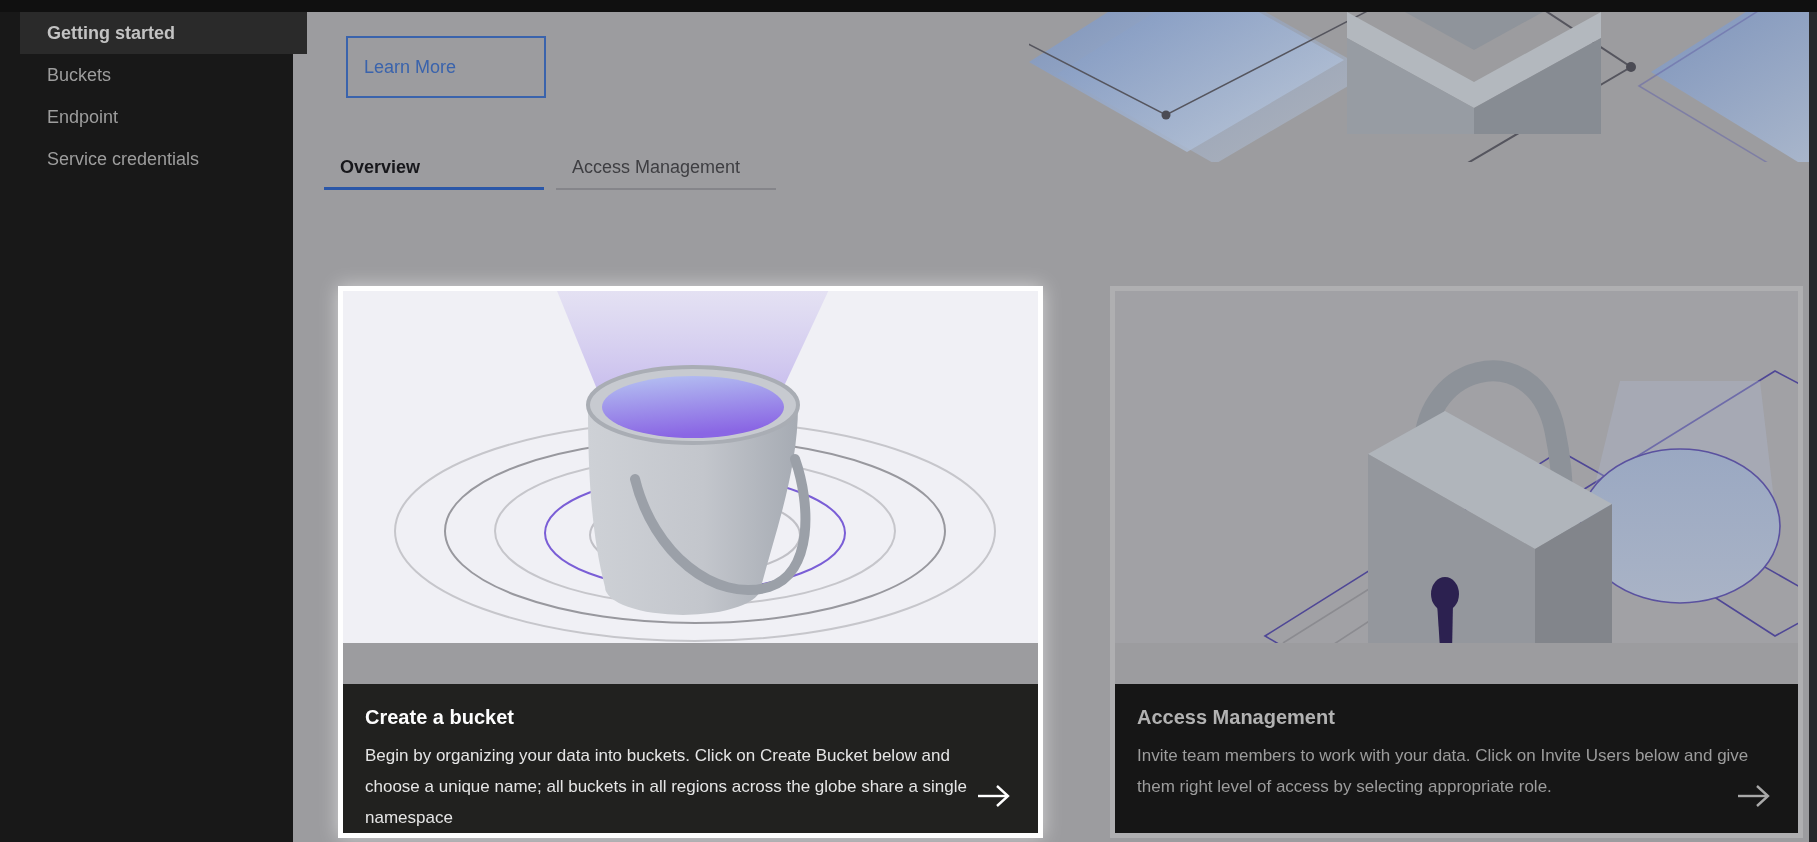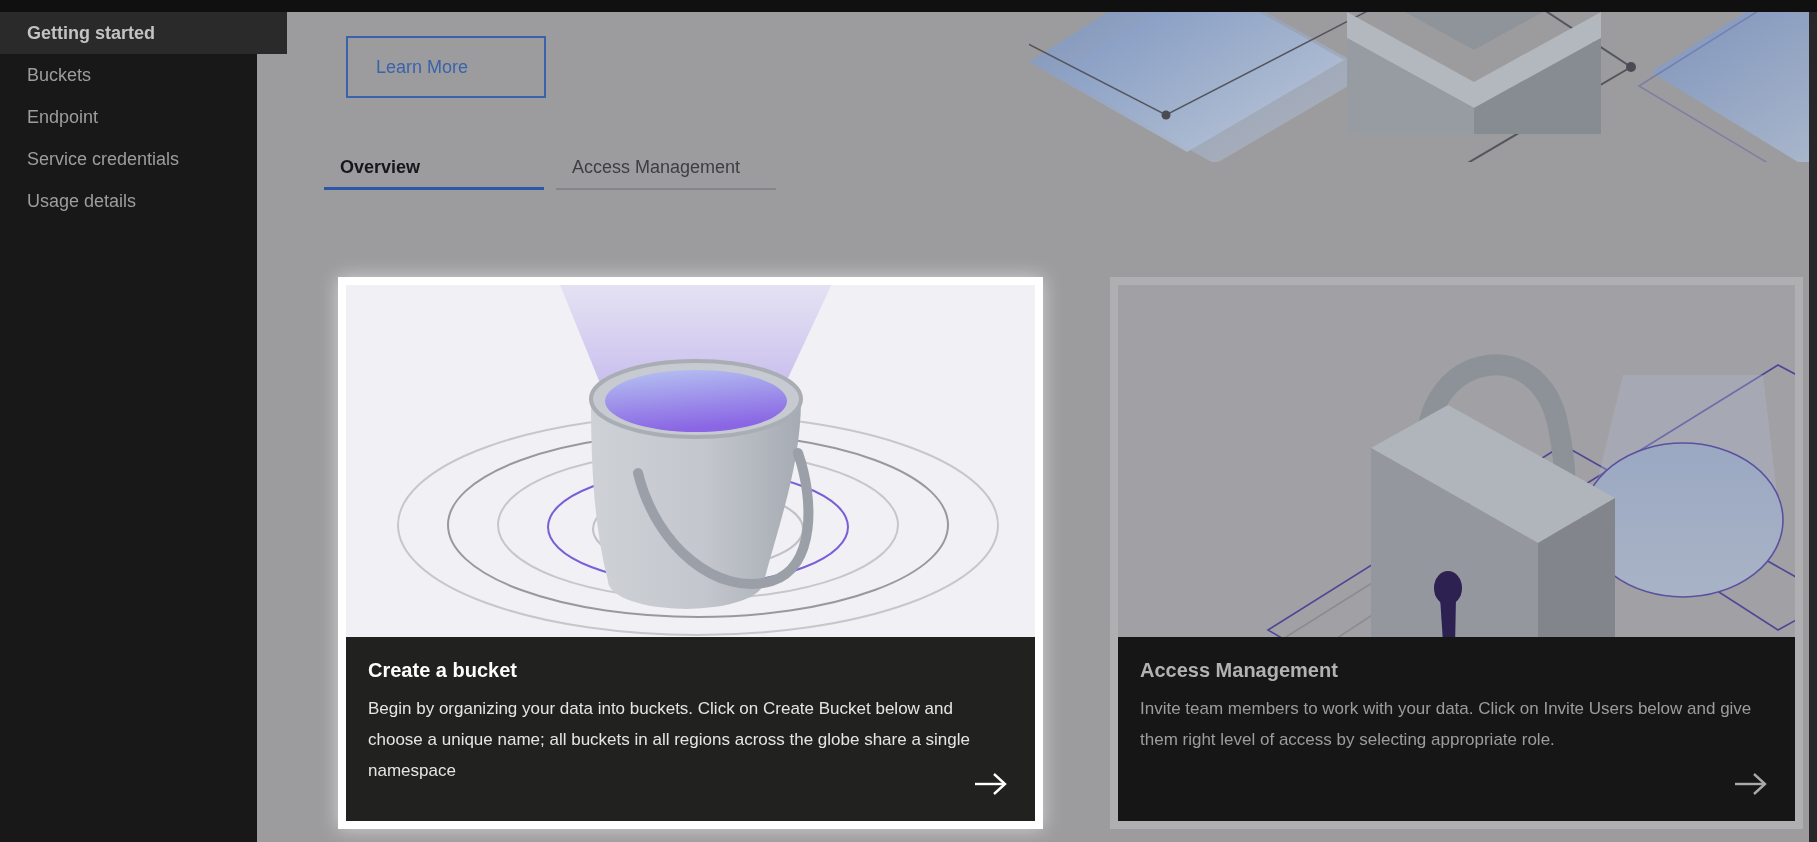--- a/index.html
+++ b/index.html
@@ -6,54 +6,54 @@
   html,body { width:1817px; height:842px; }
   body {
     position:relative; overflow:hidden;
     background:#9c9c9f;
     font-family:"Liberation Sans", sans-serif;
   }
   .topbar { position:absolute; left:0; top:0; width:100%; height:12px; background:#101010; z-index:7; }
   .edge-strip { position:absolute; right:0; top:0; width:8px; height:100%; background:#28282b; z-index:6; }
 
   
-  .sidebar { position:absolute; left:0; top:12px; width:257px; height:830px; background:#181818; z-index:5; }
+  .sidebar { position:absolute; left:0; top:12px; width:293px; height:830px; background:#181818; z-index:5;padding-left:20px; }
   .nav-item {
     height:42px; display:flex; align-items:center;
     padding-left:27px; font-size:18px; color:#9d9d9d; cursor:pointer;
   }
   .nav-item.selected {
     width:287px; background:#2a2a2a; color:#c3c3c3; font-weight:bold;
   }
 
   
   .main { position:absolute; left:307px; top:12px; right:8px; bottom:0; }
   .deco { position:absolute; top:0; right:0; pointer-events:none; }
 
   .learn-more {
     position:absolute; left:39px; top:24px; width:200px; height:62px;
     background:transparent; border:2px solid #3a63ac; color:#3a63ac;
-    font-size:18px; font-family:inherit; text-align:left; padding-left:28px; cursor:pointer;
+    font-size:18px; font-family:inherit; text-align:left; padding-left:16px; cursor:pointer;
   }
 
   .tabs { position:absolute; left:17px; top:128px; display:flex; gap:12px; }
   .tab {
     width:220px; height:50px; display:flex; align-items:flex-end;
     padding:0 0 10px 16px; font-size:18px; color:#3e3e42;
     border-bottom:2px solid #85858a; cursor:pointer;
   }
   .tab.active {
     color:#17171b; font-weight:bold;
     border-bottom:3px solid #2b57a8; padding-bottom:9px;
   }
 
   
   .card {
-    position:absolute; top:265px; display:flex; flex-direction:column;
-    border:8px solid #ffffff; cursor:pointer;
+    position:absolute; top:274px; display:flex; flex-direction:column;
+    border:5px solid #ffffff; cursor:pointer;gap:41px;
   }
   .card.card1 { left:31px; width:705px; height:552px; box-shadow:0 0 18px rgba(255,255,255,.55); }
   .card.card2 { left:803px; width:693px; height:552px; border-color:#afafb1; }
   .illo { flex:0 0 352px; position:relative; overflow:hidden; }
   .card1 .illo { background:#f0f0f5; }
   .card2 .illo { background:#a1a1a5; }
   .illo svg { position:absolute; left:0; top:0; }
   .cfooter { flex:1; position:relative; padding:22px 22px 0 22px; }
   .card1 .cfooter { background:#21211f; }
   .card2 .cfooter { background:#161616; }
@@ -67,21 +67,20 @@
 <body>
 
 <div class="topbar"></div>
 <div class="edge-strip"></div>
 
 <div class="sidebar">
   <div class="nav-item selected">Getting started</div>
   <div class="nav-item">Buckets</div>
   <div class="nav-item">Endpoint</div>
   <div class="nav-item">Service credentials</div>
-  <div class="nav-item">Usage details</div>
 </div>
 
 <div class="main">
 
   <svg class="deco" width="780" height="150" viewBox="0 0 780 150">
     <defs>
       <linearGradient id="gBlue" x1="0" y1="0" x2="1" y2="1">
         <stop offset="0" stop-color="#6f8cc0"></stop>
           <stop offset="1" stop-color="#c2cede"></stop>
       </linearGradient>

